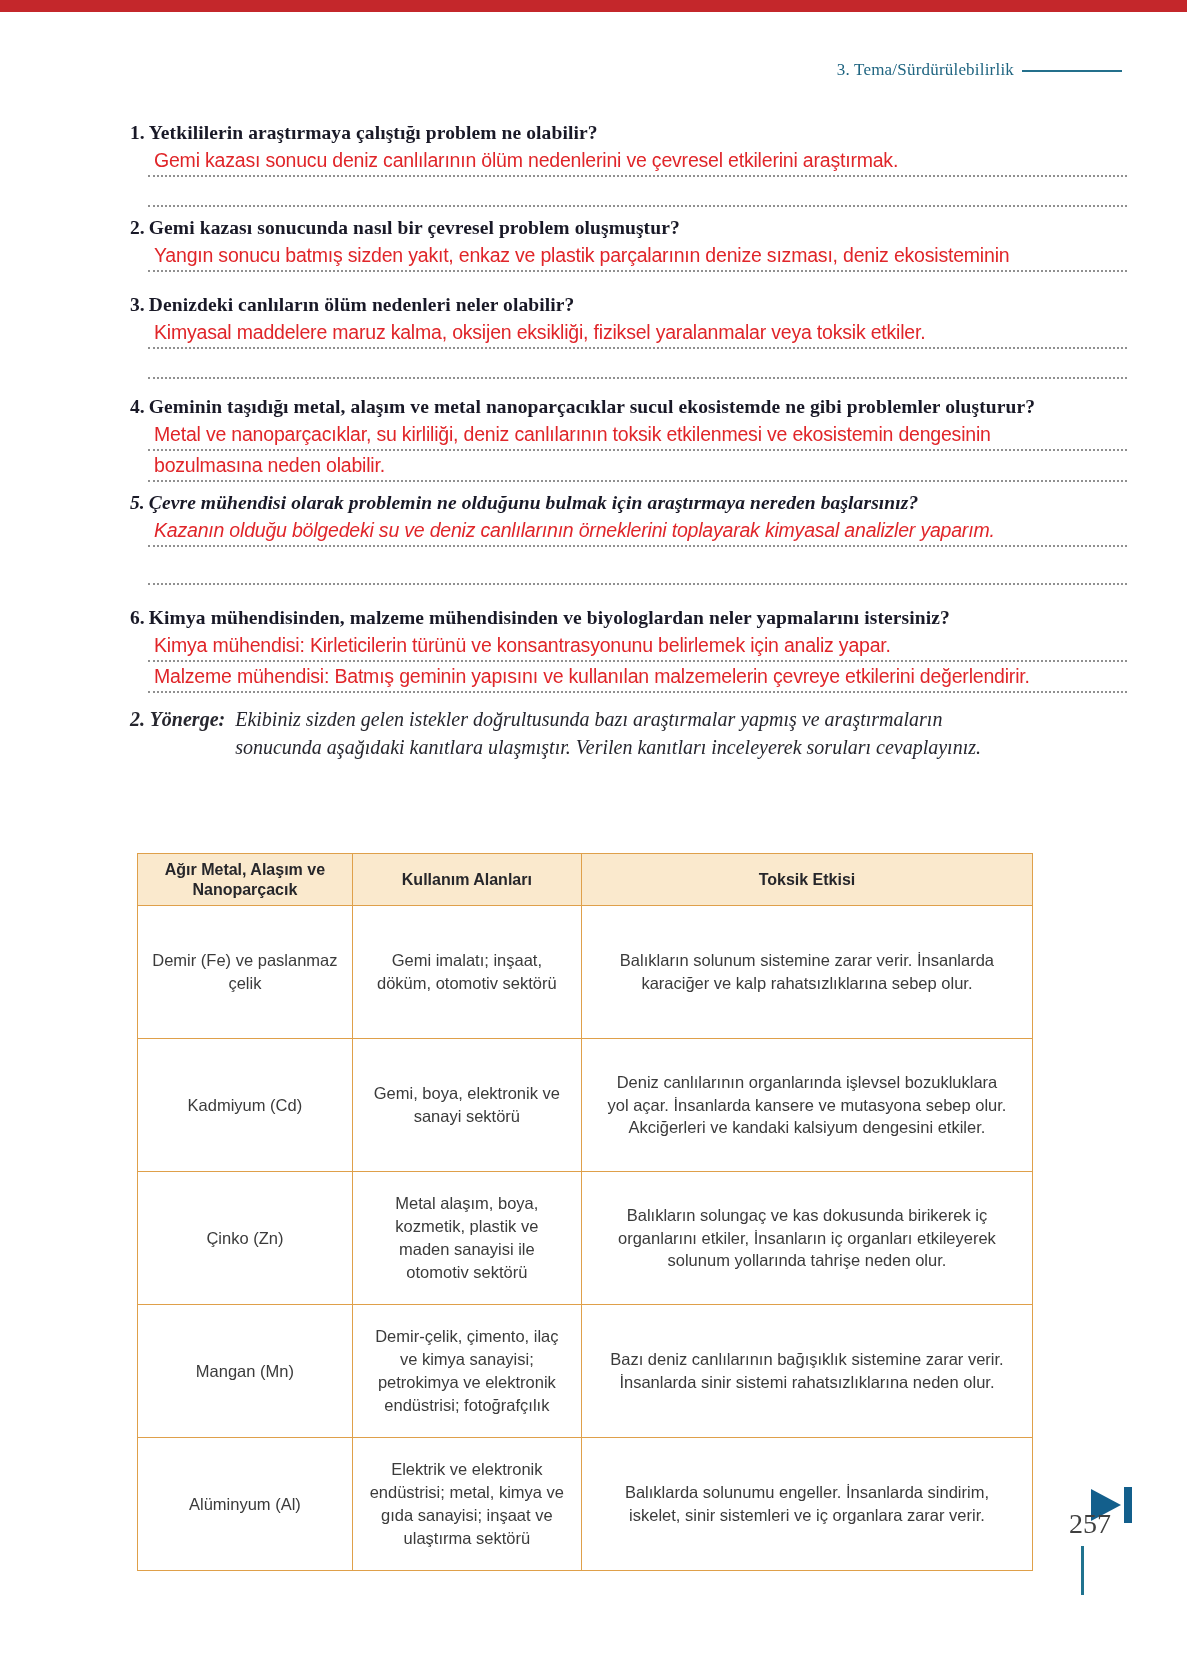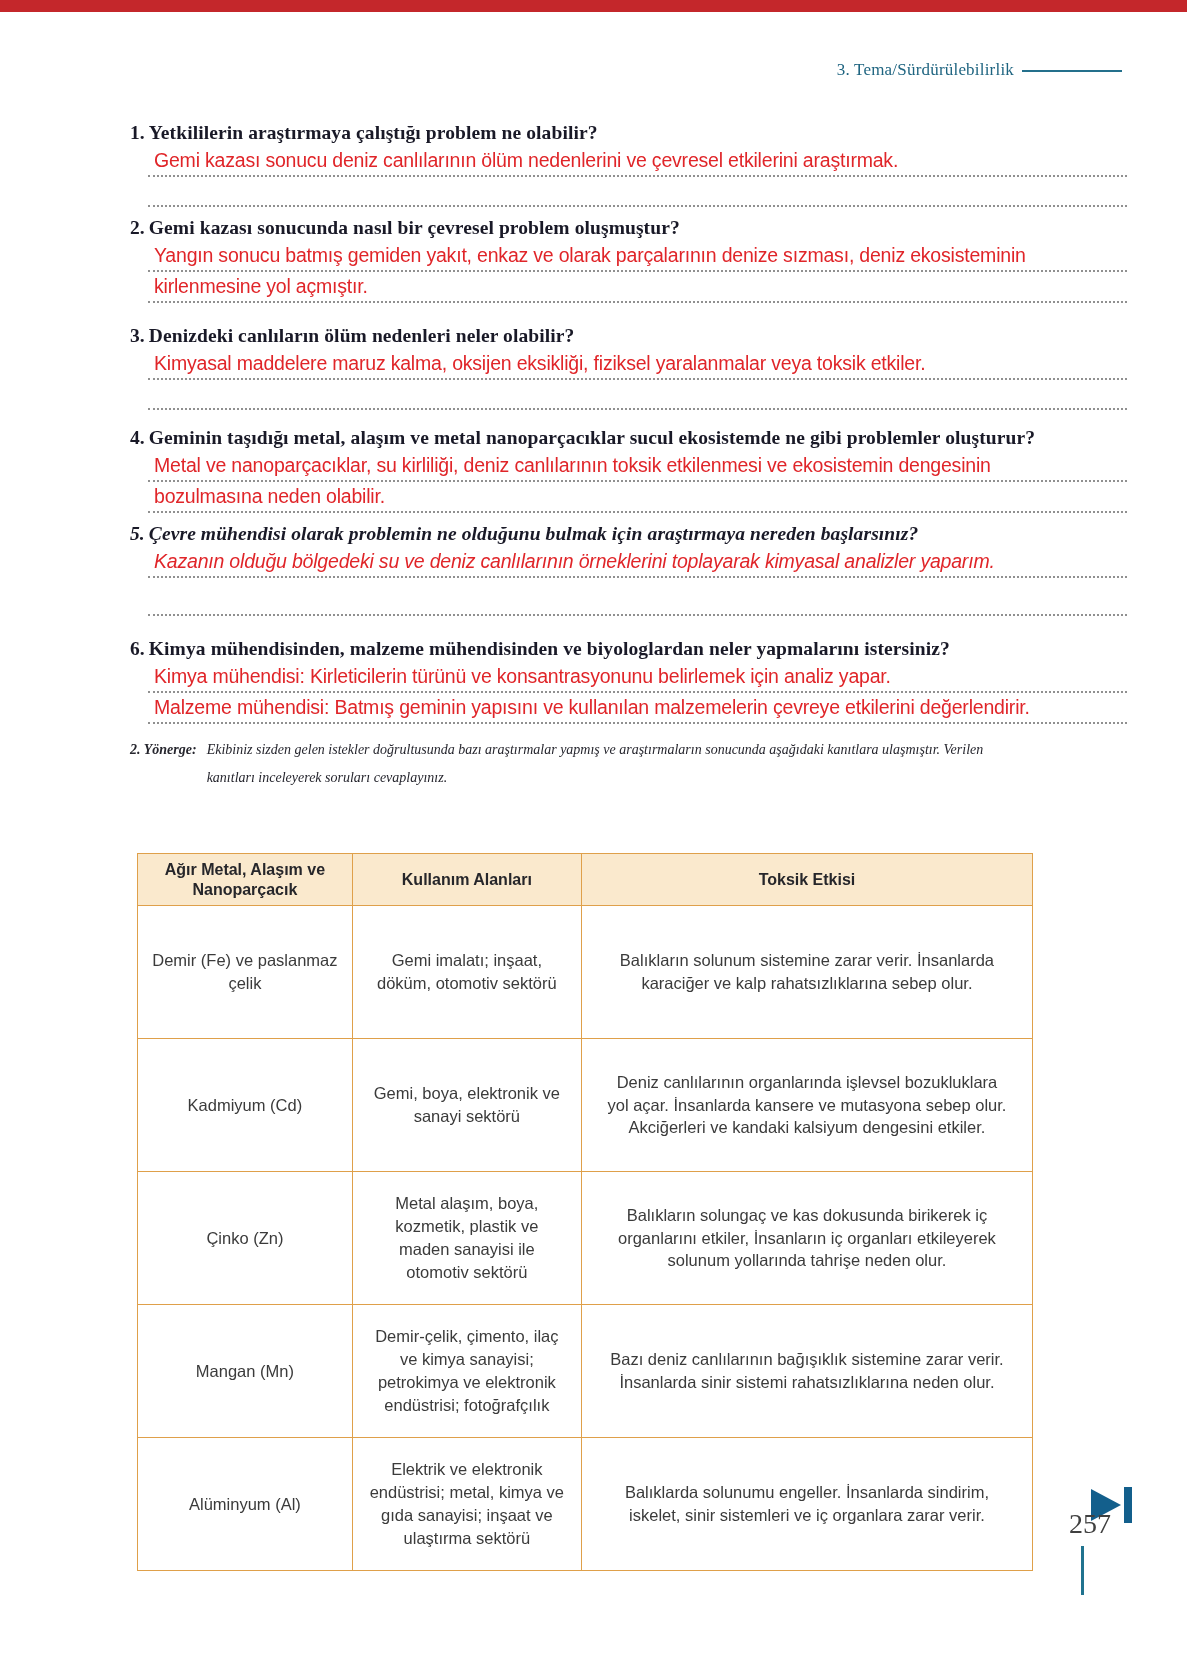--- a/index.html
+++ b/index.html
@@ -29,21 +29,21 @@
   }
   .answer-line.no-line { border-bottom:none; }
   .blank-line { margin-left:18px; height:28px; border-bottom:2px dotted #909090; }
   .blank-line.tall { height:36px; }
   .mt26 { margin-top:8px; } .mt20 { margin-top:20px; } .mt15 { margin-top:15px; }
   .mt8  { margin-top:8px;font-style:italic;  }
 
   
   .instruction {
     display:flex; margin-top:12px; font-family:"Liberation Serif", serif;
-    font-size:14px; color:#26262e; line-height:28px;
+    font-size:20px; color:#26262e; line-height:28px;
   }
   .inst-head { font-weight:bold; font-style:italic; white-space:nowrap; margin-right:10px; }
   .inst-text { font-style:italic; width:795px; }
 
   
   .evidence-table {
     position:absolute; left:137px; top:853px; width:896px;
     border-collapse:collapse; table-layout:fixed;
   }
   .evidence-table th, .evidence-table td {
@@ -84,22 +84,21 @@
         <span class="q-num">1.</span><span>Yetkililerin araştırmaya çalıştığı problem ne olabilir?</span>
       </div>
       <div class="answer-line">Gemi kazası sonucu deniz canlılarının ölüm nedenlerini ve çevresel etkilerini araştırmak.</div>
       <div class="blank-line"></div>
     </div>
 
     <div class="q-block mt26">
       <div class="q-line">
         <span class="q-num">2.</span><span>Gemi kazası sonucunda nasıl bir çevresel problem oluşmuştur?</span>
       </div>
-      <div class="answer-line">Yangın sonucu batmış gemiden yakıt, enkaz ve olarak parçalarının denize sızması, deniz ekosisteminin</div>
-      <div class="answer-line">kirlenmesine yol açmıştır.</div>
+      <div class="answer-line">Yangın sonucu batmış sizden yakıt, enkaz ve plastik parçalarının denize sızması, deniz ekosisteminin</div>
     </div>
 
     <div class="q-block mt20">
       <div class="q-line">
         <span class="q-num">3.</span><span>Denizdeki canlıların ölüm nedenleri neler olabilir?</span>
       </div>
       <div class="answer-line">Kimyasal maddelere maruz kalma, oksijen eksikliği, fiziksel yaralanmalar veya toksik etkiler.</div>
       <div class="blank-line"></div>
     </div>
 

